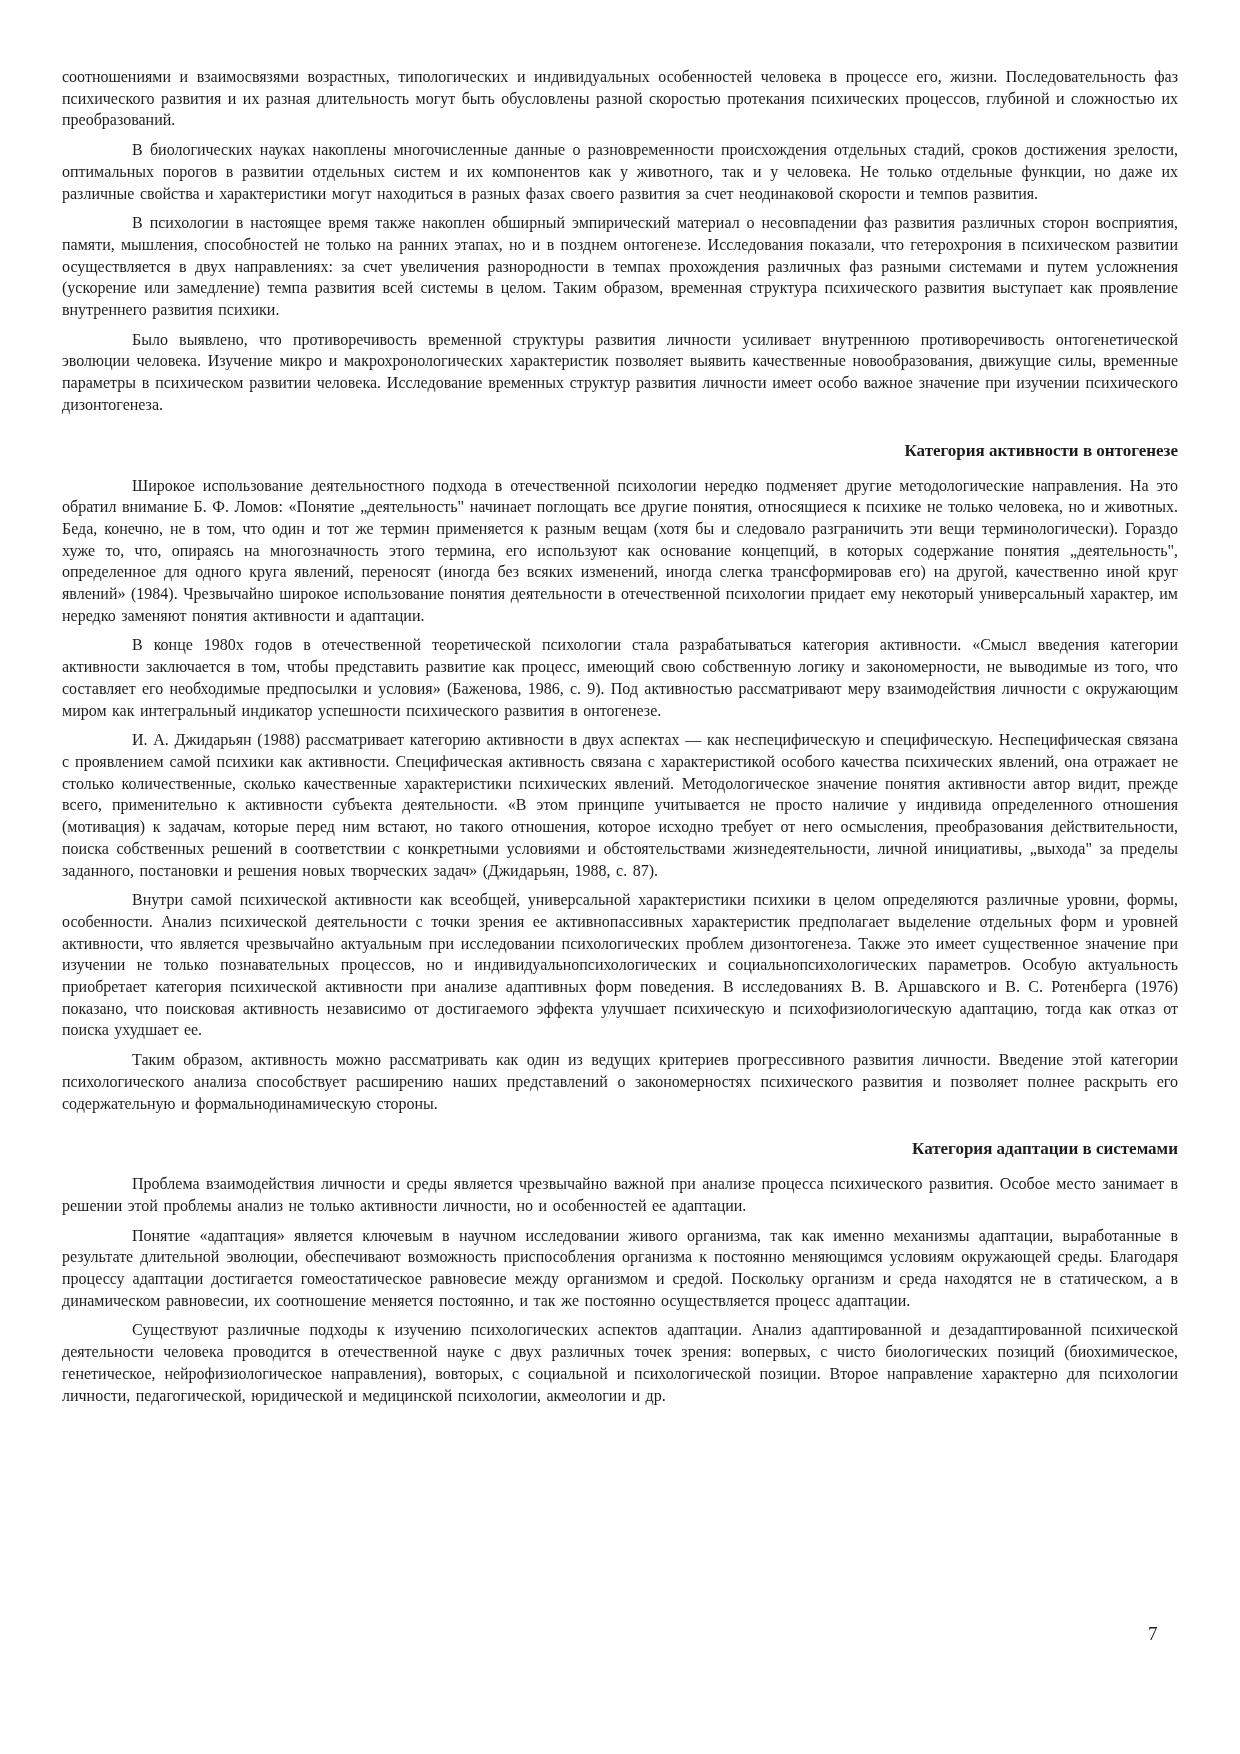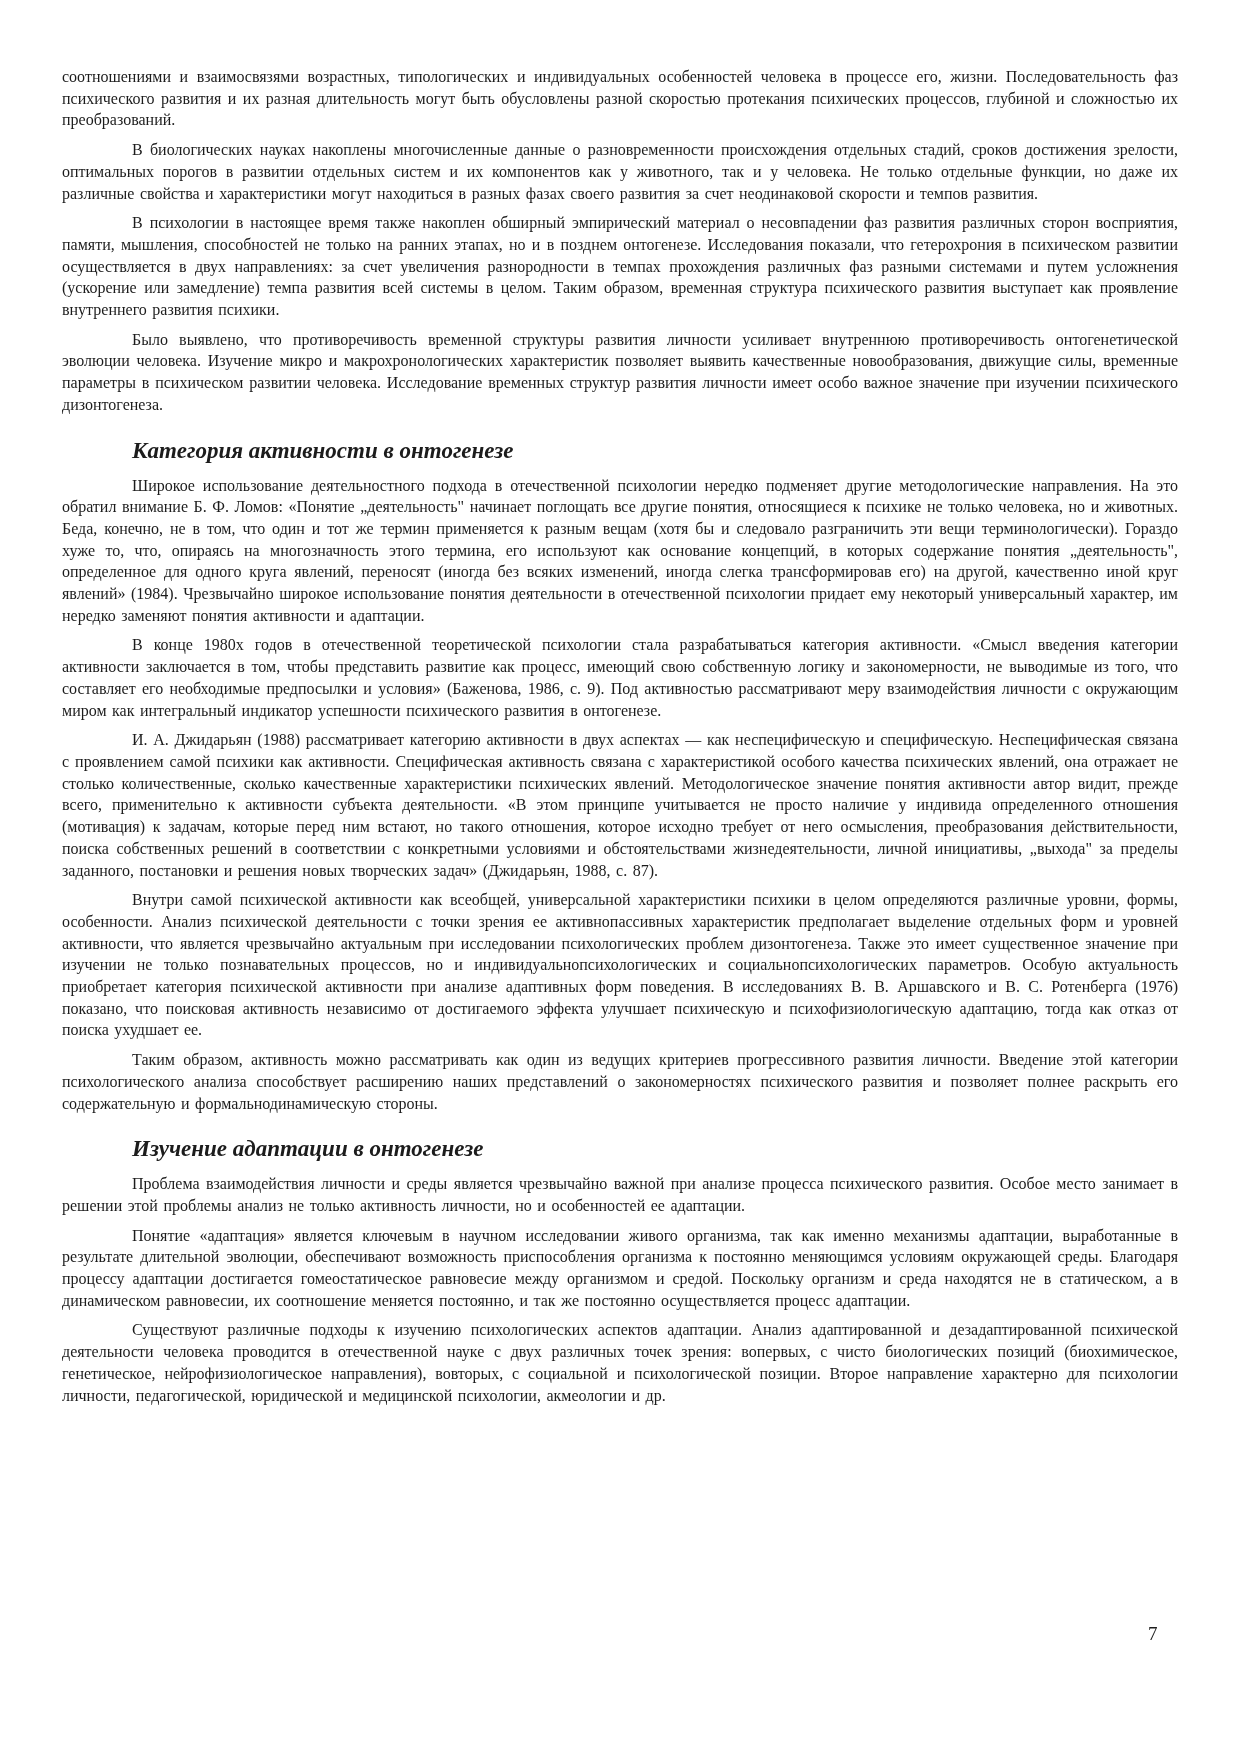--- a/index.html
+++ b/index.html
@@ -30,26 +30,25 @@
     line-height: 21.7px;
     text-align: justify;
     text-indent: 70px;
     word-spacing: 1.5px;
   }
   .body-text p.no-indent {
     text-indent: 0;
   }
   .body-text h3 {
     margin: 24px 0 13px 0;
-    font-size: 23px;
+    font-size: 17px;
     line-height: 22px;
     font-weight: bold;
     text-indent: 70px;
-    text-align: left;
-    font-style: italic;
+    text-align: right;
   }
   .page-number {
     position: absolute;
     top: 1622px;
     left: 1148px;
     font-size: 19px;
     line-height: 24px;
     color: #1c1c1c;
   }
 </style>
@@ -61,19 +60,19 @@
     <p class="no-indent">соотношениями и взаимосвязями возрастных, типологических и индивидуальных особенностей человека в процессе его, жизни. Последовательность фаз психического развития и их разная длительность могут быть обусловлены разной скоростью протекания психических процессов, глубиной и сложностью их преобразований.</p>
     <p>В биологических науках накоплены многочисленные данные о разновременности происхождения отдельных стадий, сроков достижения зрелости, оптимальных порогов в развитии отдельных систем и их компонентов как у животного, так и у человека. Не только отдельные функции, но даже их различные свойства и характеристики могут находиться в разных фазах своего развития за счет неодинаковой скорости и темпов развития.</p>
     <p>В психологии в настоящее время также накоплен обширный эмпирический материал о несовпадении фаз развития различных сторон восприятия, памяти, мышления, способностей не только на ранних этапах, но и в позднем онтогенезе. Исследования показали, что гетерохрония в психическом развитии осуществляется в двух направлениях: за счет увеличения разнородности в темпах прохождения различных фаз разными системами и путем усложнения (ускорение или замедление) темпа развития всей системы в целом. Таким образом, временная структура психического развития выступает как проявление внутреннего развития психики.</p>
     <p>Было выявлено, что противоречивость временной структуры развития личности усиливает внутреннюю противоречивость онтогенетической эволюции человека. Изучение микро и макрохронологических характеристик позволяет выявить качественные новообразования, движущие силы, временные параметры в психическом развитии человека. Исследование временных структур развития личности имеет особо важное значение при изучении психического дизонтогенеза.</p>
     <h3>Категория активности в онтогенезе</h3>
     <p>Широкое использование деятельностного подхода в отечественной психологии нередко подменяет другие методологические направления. На это обратил внимание Б. Ф. Ломов: «Понятие „деятельность" начинает поглощать все другие понятия, относящиеся к психике не только человека, но и животных. Беда, конечно, не в том, что один и тот же термин применяется к разным вещам (хотя бы и следовало разграничить эти вещи терминологически). Гораздо хуже то, что, опираясь на многозначность этого термина, его используют как основание концепций, в которых содержание понятия „деятельность", определенное для одного круга явлений, переносят (иногда без всяких изменений, иногда слегка трансформировав его) на другой, качественно иной круг явлений» (1984). Чрезвычайно широкое использование понятия деятельности в отечественной психологии придает ему некоторый универсальный характер, им нередко заменяют понятия активности и адаптации.</p>
     <p>В конце 1980х годов в отечественной теоретической психологии стала разрабатываться категория активности. «Смысл введения категории активности заключается в том, чтобы представить развитие как процесс, имеющий свою собственную логику и закономерности, не выводимые из того, что составляет его необходимые предпосылки и условия» (Баженова, 1986, с. 9). Под активностью рассматривают меру взаимодействия личности с окружающим миром как интегральный индикатор успешности психического развития в онтогенезе.</p>
     <p>И. А. Джидарьян (1988) рассматривает категорию активности в двух аспектах — как неспецифическую и специфическую. Неспецифическая связана с проявлением самой психики как активности. Специфическая активность связана с характеристикой особого качества психических явлений, она отражает не столько количественные, сколько качественные характеристики психических явлений. Методологическое значение понятия активности автор видит, прежде всего, применительно к активности субъекта деятельности. «В этом принципе учитывается не просто наличие у индивида определенного отношения (мотивация) к задачам, которые перед ним встают, но такого отношения, которое исходно требует от него осмысления, преобразования действительности, поиска собственных решений в соответствии с конкретными условиями и обстоятельствами жизнедеятельности, личной инициативы, „выхода" за пределы заданного, постановки и решения новых творческих задач» (Джидарьян, 1988, с. 87).</p>
     <p>Внутри самой психической активности как всеобщей, универсальной характеристики психики в целом определяются различные уровни, формы, особенности. Анализ психической деятельности с точки зрения ее активнопассивных характеристик предполагает выделение отдельных форм и уровней активности, что является чрезвычайно актуальным при исследовании психологических проблем дизонтогенеза. Также это имеет существенное значение при изучении не только познавательных процессов, но и индивидуальнопсихологических и социальнопсихологических параметров. Особую актуальность приобретает категория психической активности при анализе адаптивных форм поведения. В исследованиях В. В. Аршавского и В. С. Ротенберга (1976) показано, что поисковая активность независимо от достигаемого эффекта улучшает психическую и психофизиологическую адаптацию, тогда как отказ от поиска ухудшает ее.</p>
     <p>Таким образом, активность можно рассматривать как один из ведущих критериев прогрессивного развития личности. Введение этой категории психологического анализа способствует расширению наших представлений о закономерностях психического развития и позволяет полнее раскрыть его содержательную и формальнодинамическую стороны.</p>
-    <h3>Изучение адаптации в онтогенезе</h3>
-    <p>Проблема взаимодействия личности и среды является чрезвычайно важной при анализе процесса психического развития. Особое место занимает в решении этой проблемы анализ не только активность личности, но и особенностей ее адаптации.</p>
+    <h3>Категория адаптации в системами</h3>
+    <p>Проблема взаимодействия личности и среды является чрезвычайно важной при анализе процесса психического развития. Особое место занимает в решении этой проблемы анализ не только активности личности, но и особенностей ее адаптации.</p>
     <p>Понятие «адаптация» является ключевым в научном исследовании живого организма, так как именно механизмы адаптации, выработанные в результате длительной эволюции, обеспечивают возможность приспособления организма к постоянно меняющимся условиям окружающей среды. Благодаря процессу адаптации достигается гомеостатическое равновесие между организмом и средой. Поскольку организм и среда находятся не в статическом, а в динамическом равновесии, их соотношение меняется постоянно, и так же постоянно осуществляется процесс адаптации.</p>
     <p>Существуют различные подходы к изучению психологических аспектов адаптации. Анализ адаптированной и дезадаптированной психической деятельности человека проводится в отечественной науке с двух различных точек зрения: вопервых, с чисто биологических позиций (биохимическое, генетическое, нейрофизиологическое направления), вовторых, с социальной и психологической позиции. Второе направление характерно для психологии личности, педагогической, юридической и медицинской психологии, акмеологии и др.</p>
   </div>
   <div class="page-number">7</div>
 </div>
 
 </body></html>

